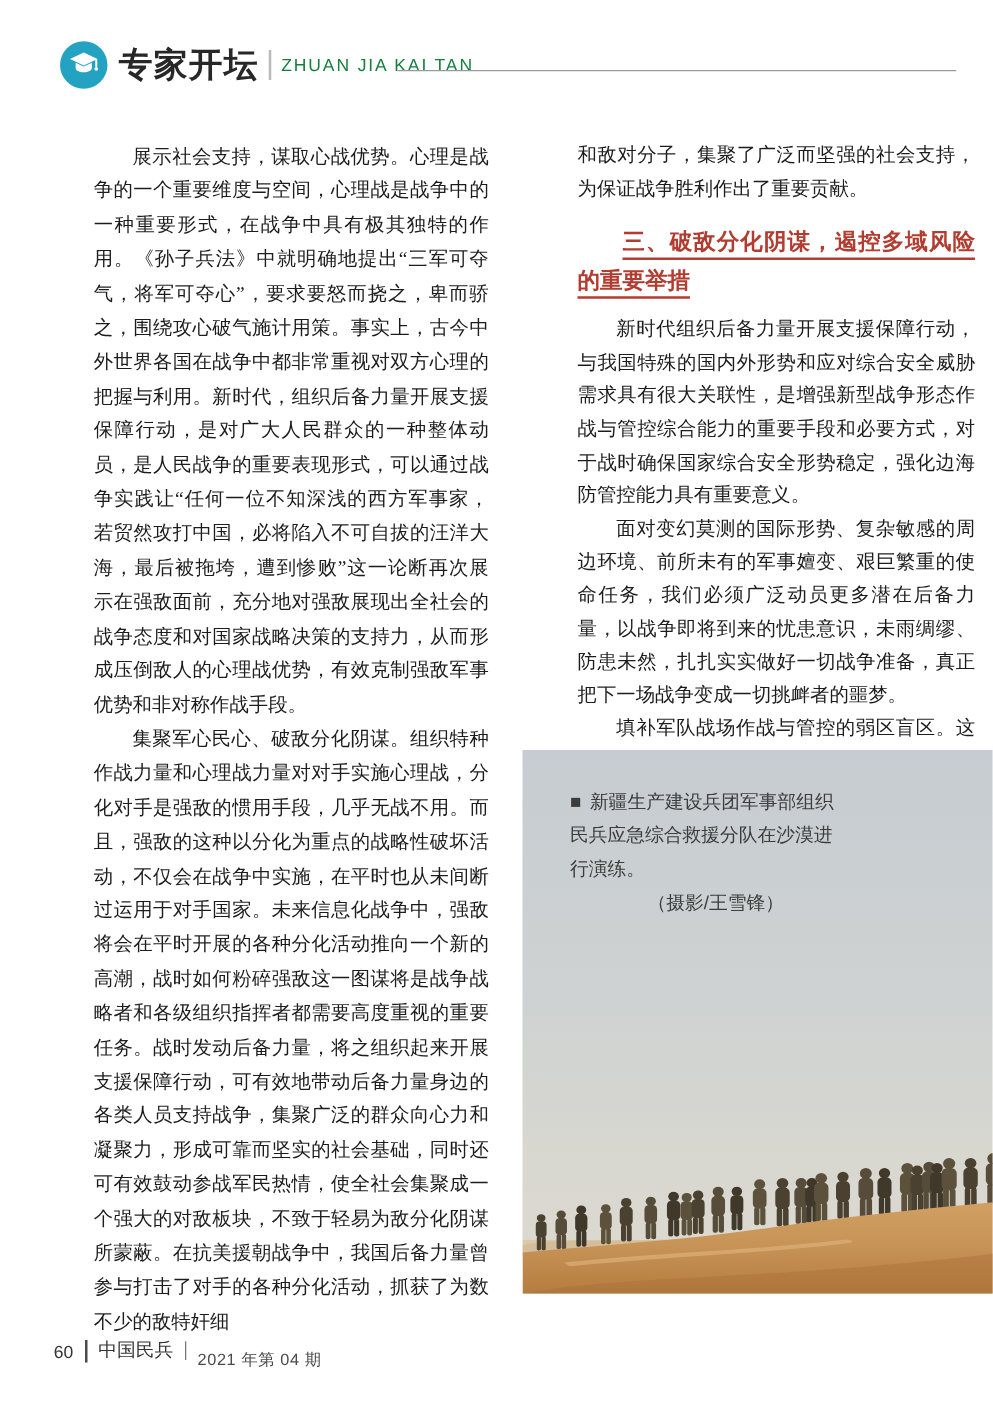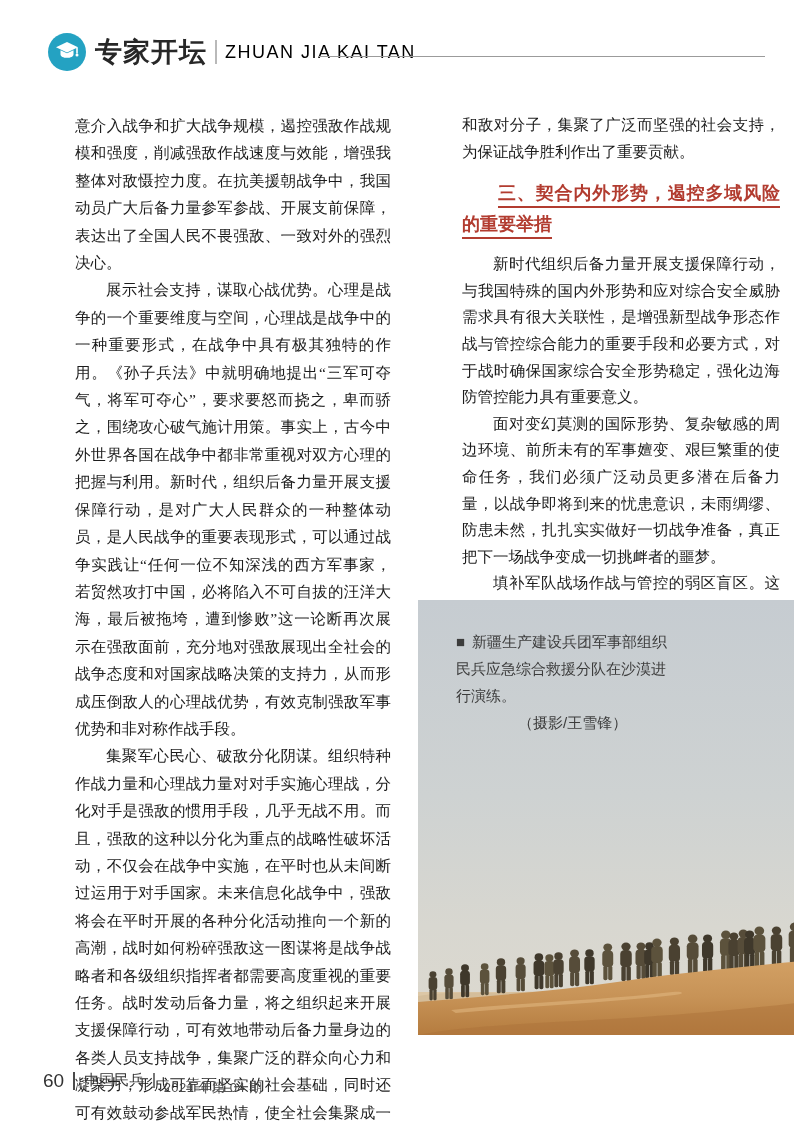--- a/index.html
+++ b/index.html
@@ -8,21 +8,21 @@
     font-family:"Liberation Serif",serif;color:#1c1c1c;overflow:hidden;
   }
   
   .header{position:absolute;left:48px;top:30px;height:44px;display:flex;align-items:center;}
   .logo-circle{width:38px;height:38px;border-radius:50%;background:#24a2c2;
     display:flex;align-items:center;justify-content:center;flex:0 0 auto;}
   .logo-circle svg{width:26px;height:26px;}
   .section-title{font-family:"Liberation Sans",sans-serif;font-size:27px;font-weight:bold;
     color:#272727;margin-left:9px;letter-spacing:1px;white-space:nowrap;}
   .hdr-divider{width:2px;height:24px;background:#b9b9b9;margin:0 8px 0 8px;}
-  .section-pinyin{font-family:"Liberation Sans",sans-serif;font-size:18px;color:#000000;
+  .section-pinyin{font-family:"Liberation Sans",sans-serif;font-size:14px;color:#15803d;
     letter-spacing:1.5px;white-space:nowrap;}
   .hdr-rule{position:absolute;left:318px;top:56px;width:447px;height:1px;background:#9b9b9b;}
 
   
   .col{position:absolute;text-align:justify;}
   .col p{margin:0;font-size:15.5px;}
   .col-left{left:75px;top:112px;width:316px;line-height:27.4px;}
   .col-right{left:414px;top:112px;width:318px;line-height:26.6px;margin-left:48px;}
   .indent{text-indent:2em;}
 
@@ -39,21 +39,21 @@
     overflow:hidden;}
   .photo svg.scene{position:absolute;left:0;top:0;width:100%;height:100%;display:block;}
   .photo-caption{position:absolute;left:38px;top:28px;width:218px;z-index:2;
     font-family:"Liberation Sans",sans-serif;font-size:15px;line-height:27px;color:#3c3c3c;}
   .photo-caption .credit{margin-left:62px;}
   .caption-marker{margin-right:7px;}
 
   
   .footer{position:absolute;left:43px;top:1064px;display:flex;align-items:center;
     font-family:"Liberation Sans",sans-serif;color:#3a3a3a;}
-  .page-number{font-size:19px;color:#333;}
+  .page-number{font-size:14px;color:#333;}
   .ft-bar{width:2px;height:18px;background:#4a4a4a;margin:0 9px;}
   .ft-bar.thin{width:1.5px;height:15px;background:#777;}
   .magazine{font-size:15px;color:#333;}
   .issue{font-size:13px;color:#4a4a4a;letter-spacing:0.5px;margin-top:15px;}
 </style>
 </head>
 <body>
 
 <div class="header">
   <div class="logo-circle">
@@ -66,28 +66,27 @@
       </svg>
     </span>
   </div>
   <div class="section-title">专家开坛</div>
   <div class="hdr-divider"></div>
   <div class="section-pinyin">ZHUAN JIA KAI TAN</div>
 </div>
 <div class="hdr-rule"></div>
 
 <div class="col col-left">
-  <p>意介入战争和扩大战争规模，遏控强敌作战规模和强度，削减强敌作战速度与效能，增强我整体对敌慑控力度。在抗美援朝战争中，我国动员广大后备力量参军参战、开展支前保障，表达出了全国人民不畏强敌、一致对外的强烈决心。</p>
   <p class="indent">展示社会支持，谋取心战优势。心理是战争的一个重要维度与空间，心理战是战争中的一种重要形式，在战争中具有极其独特的作用。《孙子兵法》中就明确地提出“三军可夺气，将军可夺心”，要求要怒而挠之，卑而骄之，围绕攻心破气施计用策。事实上，古今中外世界各国在战争中都非常重视对双方心理的把握与利用。新时代，组织后备力量开展支援保障行动，是对广大人民群众的一种整体动员，是人民战争的重要表现形式，可以通过战争实践让“任何一位不知深浅的西方军事家，若贸然攻打中国，必将陷入不可自拔的汪洋大海，最后被拖垮，遭到惨败”这一论断再次展示在强敌面前，充分地对强敌展现出全社会的战争态度和对国家战略决策的支持力，从而形成压倒敌人的心理战优势，有效克制强敌军事优势和非对称作战手段。</p>
   <p class="indent">集聚军心民心、破敌分化阴谋。组织特种作战力量和心理战力量对对手实施心理战，分化对手是强敌的惯用手段，几乎无战不用。而且，强敌的这种以分化为重点的战略性破坏活动，不仅会在战争中实施，在平时也从未间断过运用于对手国家。未来信息化战争中，强敌将会在平时开展的各种分化活动推向一个新的高潮，战时如何粉碎强敌这一图谋将是战争战略者和各级组织指挥者都需要高度重视的重要任务。战时发动后备力量，将之组织起来开展支援保障行动，可有效地带动后备力量身边的各类人员支持战争，集聚广泛的群众向心力和凝聚力，形成可靠而坚实的社会基础，同时还可有效鼓动参战军民热情，使全社会集聚成一个强大的对敌板块，不致于轻易为敌分化阴谋所蒙蔽。在抗美援朝战争中，我国后备力量曾参与打击了对手的各种分化活动，抓获了为数不少的敌特奸细</p>
 </div>
 
 <div class="col col-right">
   <p>和敌对分子，集聚了广泛而坚强的社会支持，为保证战争胜利作出了重要贡献。</p>
-  <p class="red-heading">三、契合内外形势，遏控多域风险的重要举措</p>
+  <p class="red-heading">三、破敌分化阴谋，遏控多域风险的重要举措</p>
   <p class="indent">新时代组织后备力量开展支援保障行动，与我国特殊的国内外形势和应对综合安全威胁需求具有很大关联性，是增强新型战争形态作战与管控综合能力的重要手段和必要方式，对于战时确保国家综合安全形势稳定，强化边海防管控能力具有重要意义。</p>
   <p class="indent">面对变幻莫测的国际形势、复杂敏感的周边环境、前所未有的军事嬗变、艰巨繁重的使命任务，我们必须广泛动员更多潜在后备力量，以战争即将到来的忧患意识，未雨绸缪、防患未然，扎扎实实做好一切战争准备，真正把下一场战争变成一切挑衅者的噩梦。</p>
   <p class="indent">填补军队战场作战与管控的弱区盲区。这是组织后备力量开展支援保障行动，增强多域态势综合管控能力的重点所在。毛泽东曾经指出，这个军队之所以有</p>
 </div>
 
 <div class="photo">
   <svg class="scene" viewBox="0 0 376 435" preserveAspectRatio="none">
     <defs>
       <linearGradient id="sandG" x1="0" y1="0" x2="0" y2="1">
         <stop offset="0" stop-color="#d3a165"></stop>

